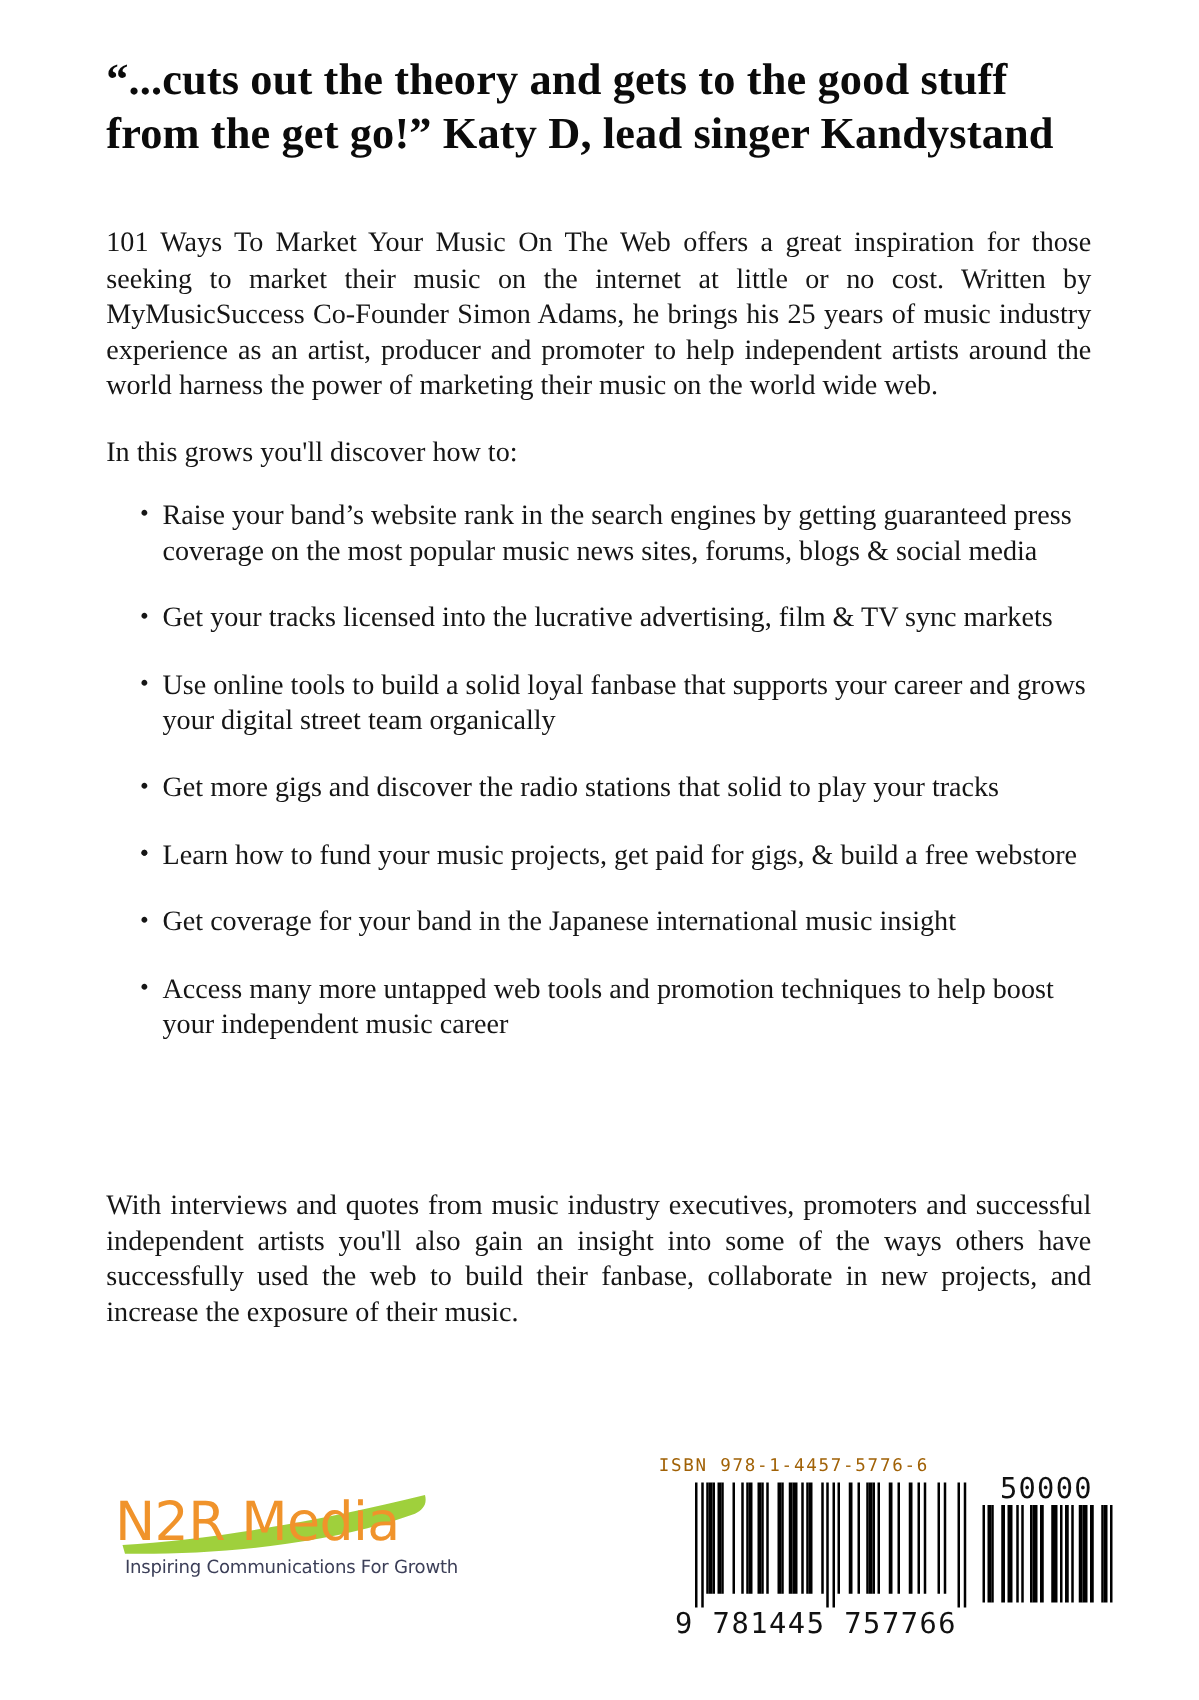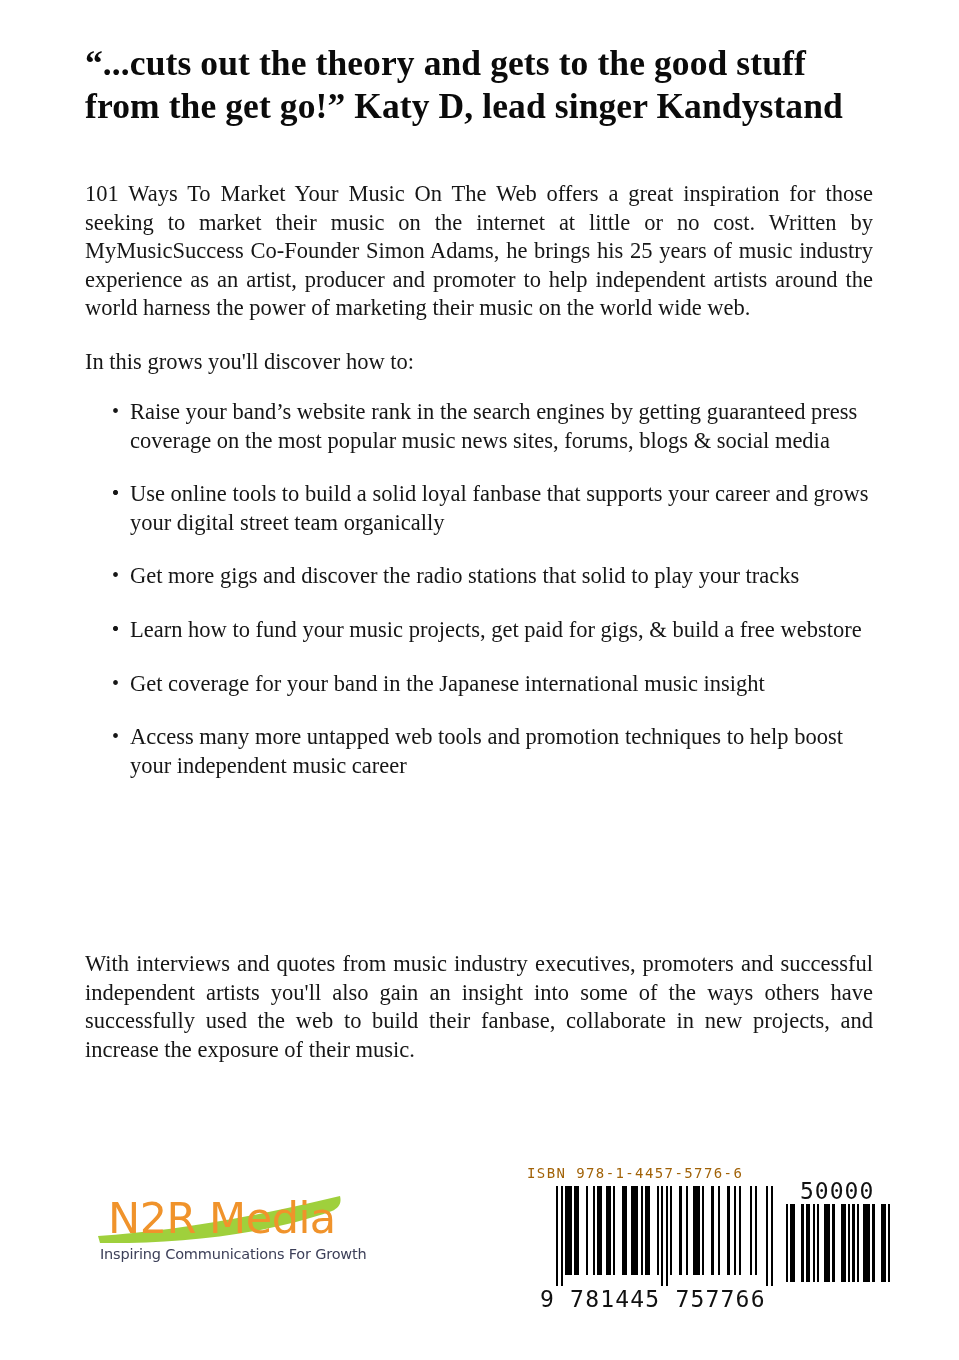--- a/index.html
+++ b/index.html
@@ -119,21 +119,20 @@
     top: 0;
     width: 260px;
     height: 52px;
     font-family: "DejaVu Sans", sans-serif;
     font-size: 43px;
     line-height: 52px;
     letter-spacing: -0.5px;
     color: #f0932b;
     white-space: nowrap;
     font-weight: normal;
-    margin-left: 16px;
   }
   .logo-tagline {
     position: absolute;
     left: 8px;
     top: 54px;
     font-family: "DejaVu Sans", sans-serif;
     font-size: 14.5px;
     letter-spacing: -0.2px;
     color: #3c3f58;
     white-space: nowrap;
@@ -206,20 +205,21 @@
 
   <div class="discover-line">In this grows you'll discover how to:</div>
 
   <ul class="bullets">
     <li>
       <span class="bullet-dot">•</span>
       <span>Raise your band’s website rank in the search engines by getting guaranteed press coverage on the most popular music news sites, forums, blogs &amp; social media</span>
     </li>
     <li>
       <span class="bullet-dot">•</span>
+      <span>Get your tracks licensed into the lucrative advertising, film &amp; TV sync markets</span>
     </li>
     <li>
       <span class="bullet-dot">•</span>
       <span>Use online tools to build a solid loyal fanbase that supports your career and grows your digital street team organically</span>
     </li>
     <li>
       <span class="bullet-dot">•</span>
       <span>Get more gigs and discover the radio stations that solid to play your tracks</span>
     </li>
     <li>

